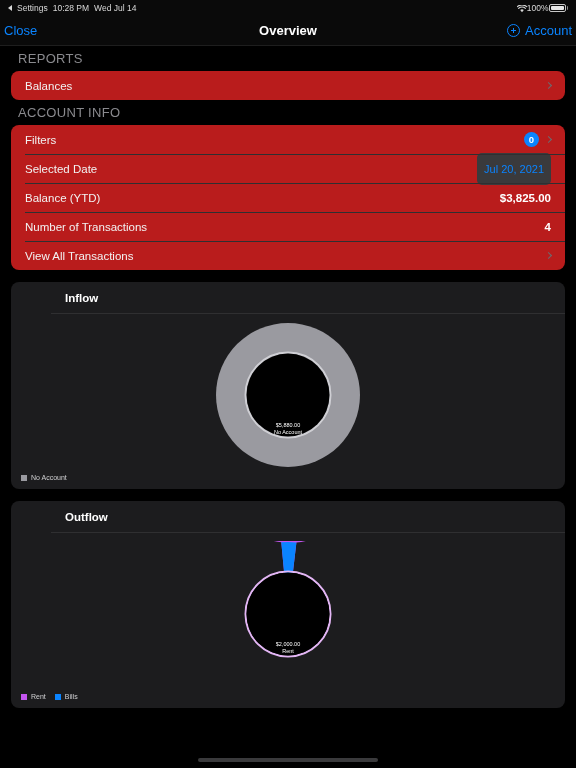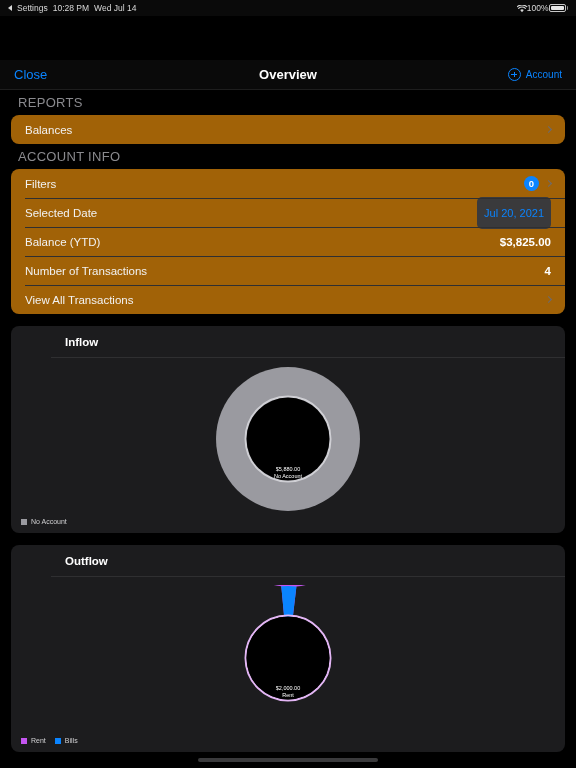--- a/index.html
+++ b/index.html
@@ -36,52 +36,51 @@
     background:#e8e8e8; border-radius:1px;
   }
   .batt-tip {
     width:1.5px;height:4px;background:#8a8a8a;border-radius:0 1px 1px 0;
     display:inline-block; margin-left:1px;
   }
 
   
   .navbar {
     height: 30px; display: flex; align-items: center;
-    padding: 0 14px; position: relative;
+    padding: 0 4px; position: relative;
     background: #0a0a0a;
     border-bottom: 0.5px solid #1e1e1e;
-    margin-top: 44px;
   }
   .nav-left { font-size: 13px; color: #0a84ff; }
   .nav-title {
     position: absolute; left: 0; right: 0; text-align: center;
     font-size: 13px; font-weight: bold; color: #fff; pointer-events: none;
   }
   .nav-right {
     margin-left: auto; display: flex; align-items: center; gap: 5px;
-    font-size: 10px; color: #0a84ff;
+    font-size: 13px; color: #0a84ff;
   }
   .plus-circle {
     width: 13px; height: 13px; border: 1.2px solid #0a84ff; border-radius: 50%;
     position: relative; display: inline-block;
   }
   .plus-circle::before, .plus-circle::after {
     content:""; position:absolute; background:#0a84ff;
   }
   .plus-circle::before { left:2.6px; right:2.6px; top:5.1px; height:1.2px; }
   .plus-circle::after  { top:2.6px; bottom:2.6px; left:5.1px; width:1.2px; }
 
   
   .content { padding: 0 11px; }
   .sec-header {
     font-size: 13px; color: #8a8a8e; letter-spacing: 0.3px;
     padding: 5px 5px 5px 7px; text-transform: uppercase;
   }
   .card {
-    background: #a16207; border-radius: 8px; overflow: hidden;
+    background: #b91c1c; border-radius: 8px; overflow: hidden;
   }
   .row {
     height: 29px; display: flex; align-items: center;
     padding: 0 14px; position: relative;
   }
   .row + .row::before {
     content:""; position:absolute; left:14px; right:0; top:0;
     height: 0.5px; background: #2f2f31;
   }
   .row-label { font-size: 11.5px; color: #f2f2f2; }

